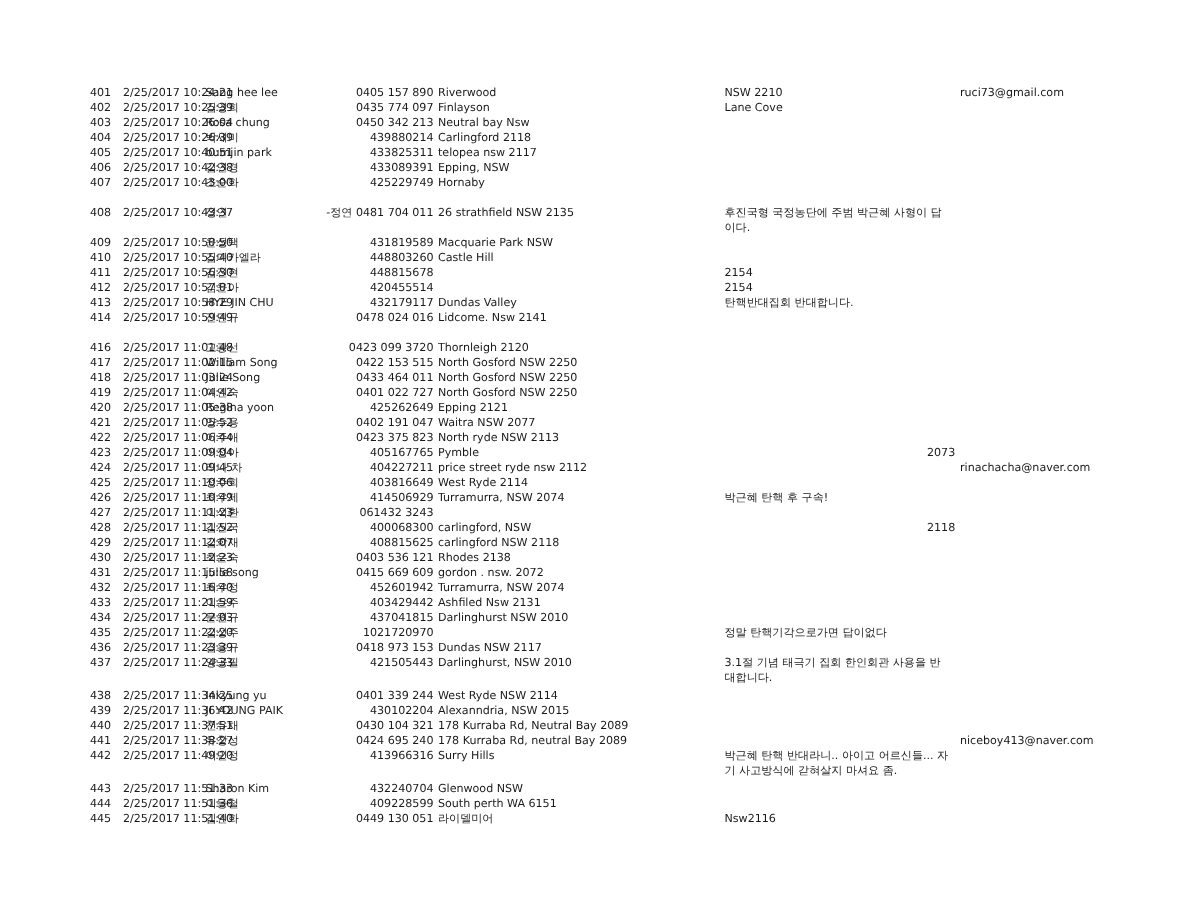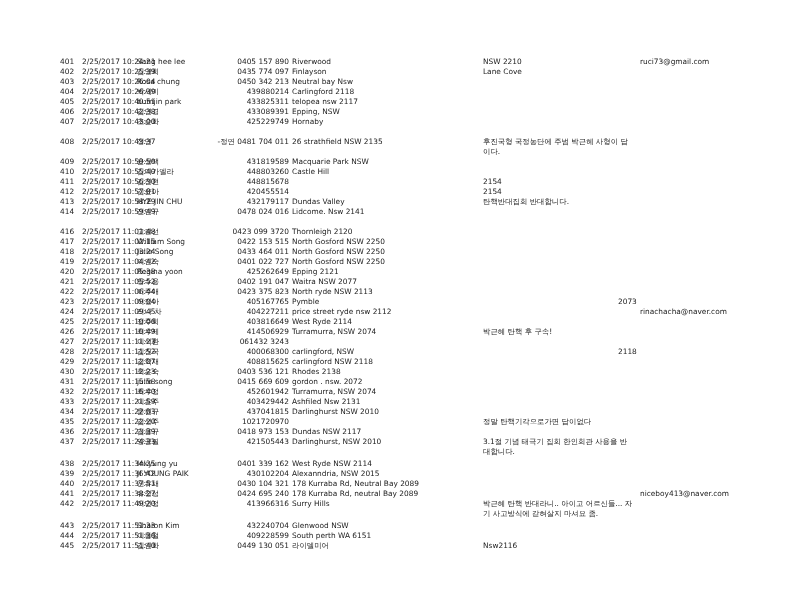--- a/index.html
+++ b/index.html
@@ -283,21 +283,21 @@
       <span class="c ts">2/25/2017 11:24:33</span>
       <span class="c name">양공필</span>
       <span class="c phone">421505443</span>
       <span class="c addr">Darlinghurst, NSW 2010</span>
       <span class="c note">3.1절 기념 태극기 집회 한인회관 사용을 반대합니다.</span>
     </div>
     <div class="row" style="top: 459px;">
       <span class="c num">438</span>
       <span class="c ts">2/25/2017 11:34:25</span>
       <span class="c name">Inkyung yu</span>
-      <span class="c phone">0401 339 162</span>
+      <span class="c phone">0401 339 244</span>
       <span class="c addr">West Ryde NSW 2114</span>
     </div>
     <div class="row" style="top: 469px;">
       <span class="c num">439</span>
       <span class="c ts">2/25/2017 11:36:42</span>
       <span class="c name">JI YOUNG PAIK</span>
       <span class="c phone">430102204</span>
       <span class="c addr">Alexanndria, NSW 2015</span>
     </div>
     <div class="row" style="top: 479px;">

